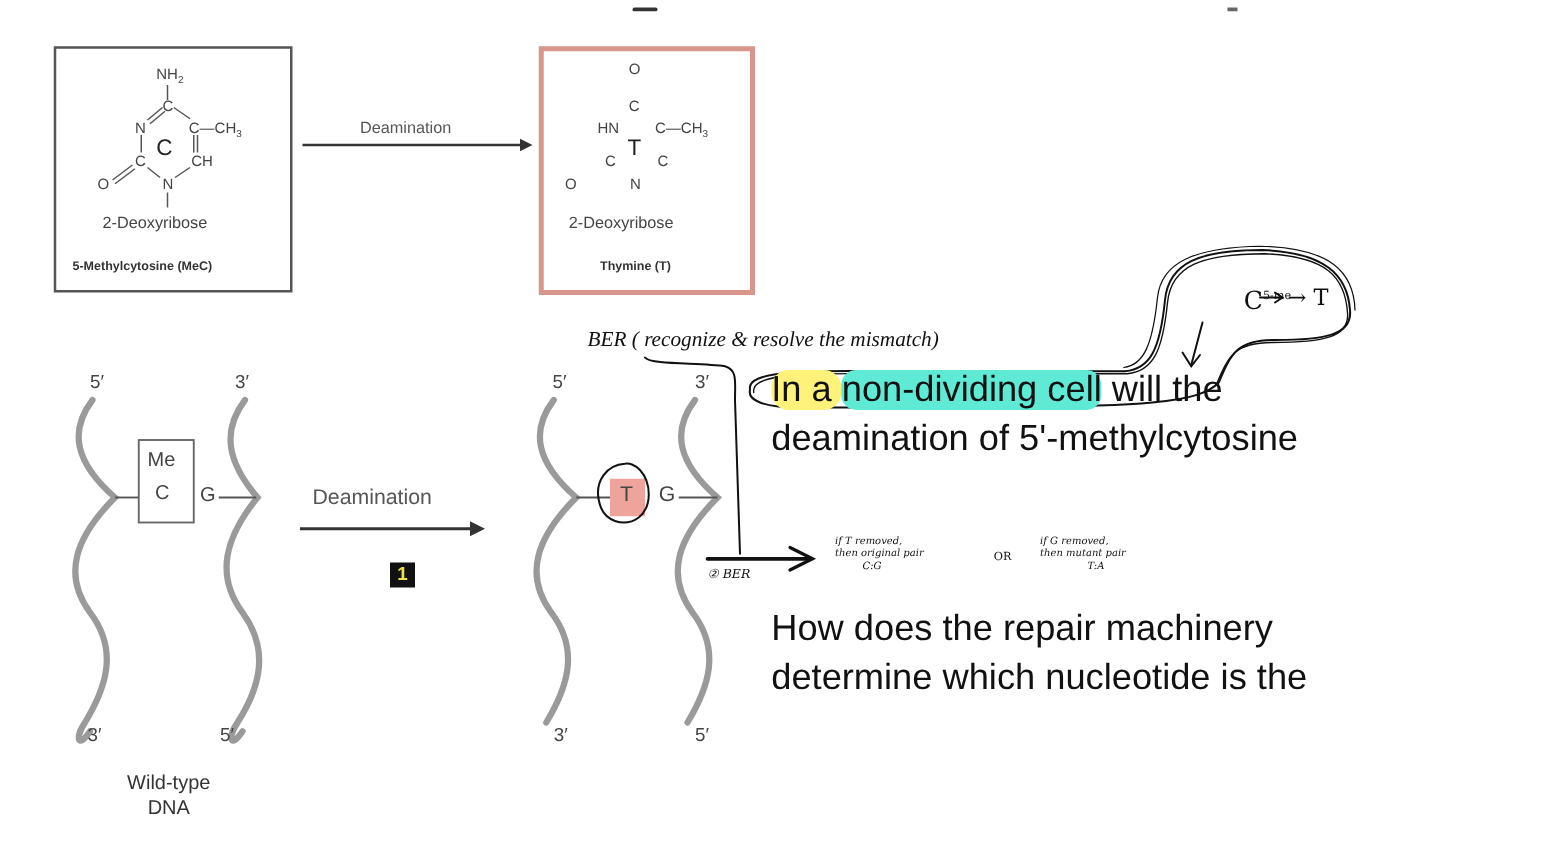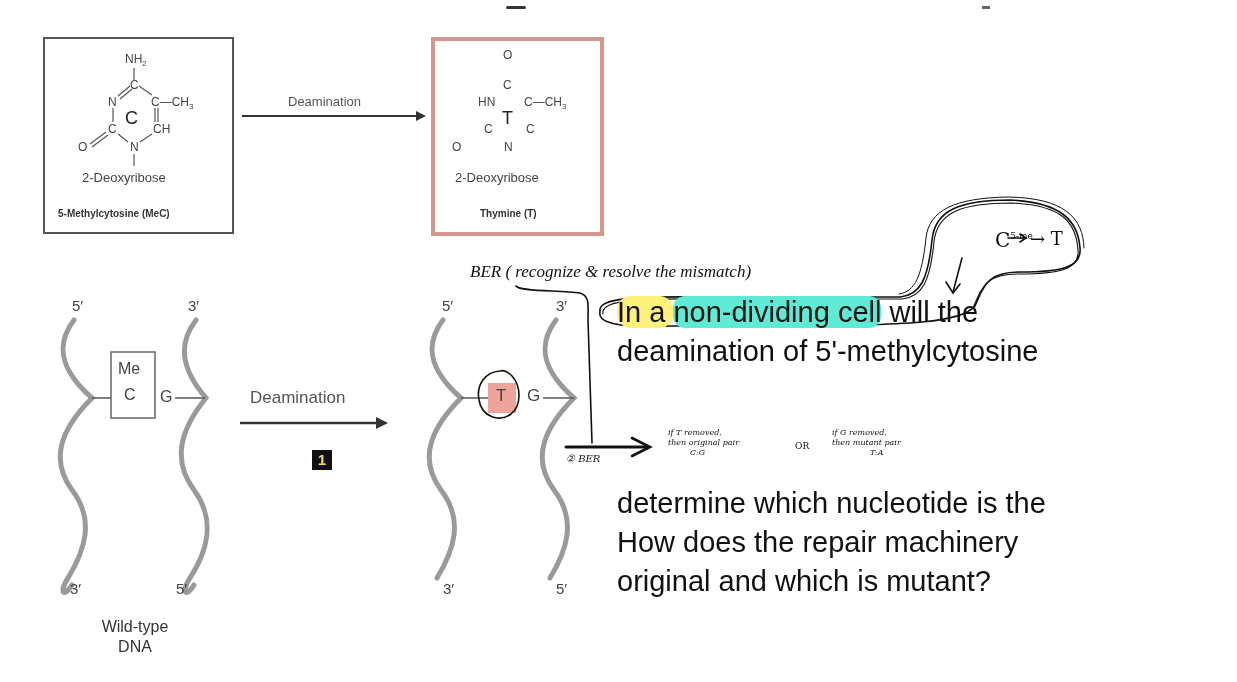--- a/index.html
+++ b/index.html
@@ -171,16 +171,15 @@
   <div>then mutant pair</div>
   <div style="padding-left:38px">T:A</div>
 </div>
 
 <div class="q-text" style="left:617px;top:293px;">
   <div><span class="hl-yellow">In a </span><span class="hl-green">non-dividing cell</span><span> will the</span></div>
   <div>deamination of 5'-methylcytosine</div>
 </div>
 
 <div class="q-text" style="left:617px;top:484px;">
+  <div>How does the repair machinery</div>
   <div>determine which nucleotide is the</div>
-  <div>How does the repair machinery</div>
-  <div>original and which is mutant?</div>
 </div>
 
 </body></html>

